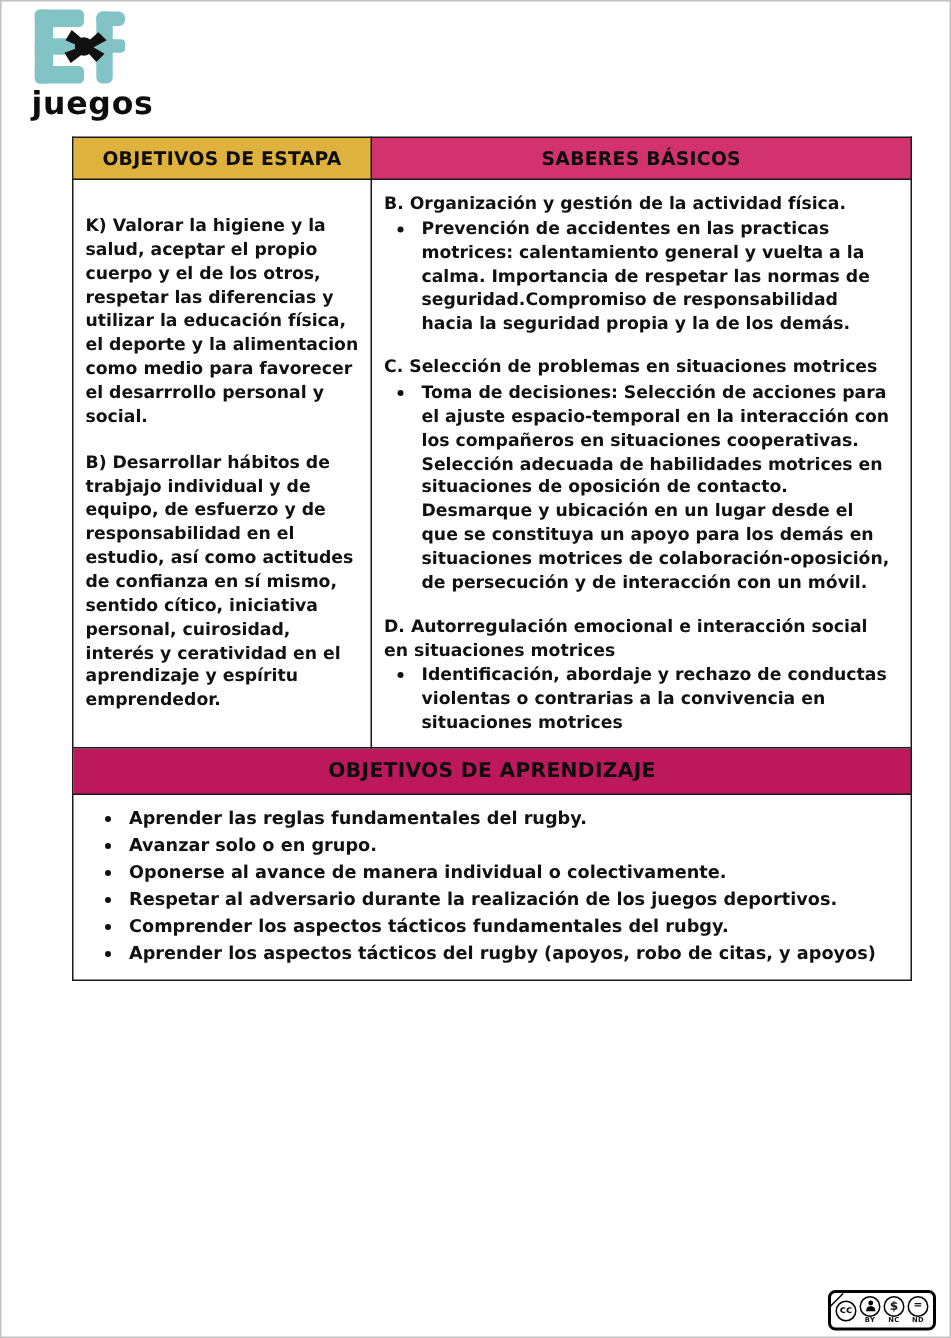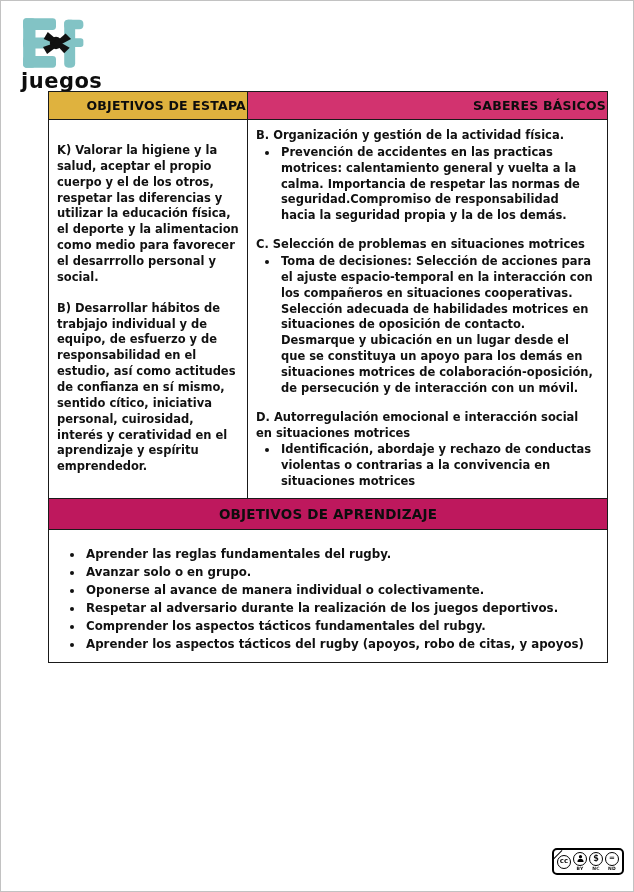--- a/index.html
+++ b/index.html
@@ -7,38 +7,38 @@
     position:relative;
     width:634px;height:892px;
     background:#ffffff;
     border:1px solid #c2c2c2;
     box-sizing:border-box;
     font-family:"DejaVu Sans","Liberation Sans",sans-serif;
     color:#111;
     overflow:hidden;
   }
   
-  .logo{position:absolute;left:20px;top:16px;width:110px;}
+  .logo{position:absolute;left:20px;top:4px;width:110px;}
   .logo-icon{display:block;width:70px;height:52px;}
   .logo-text{
     font-size:21px;font-weight:800;letter-spacing:0.5px;
     color:#0d0d0d;line-height:1;margin-top:2px;
     font-family:"DejaVu Sans","Liberation Sans",sans-serif;
   }
   
   .doc-table{
     position:absolute;left:47px;top:90px;
     width:560px;border-collapse:collapse;table-layout:fixed;
   }
   .doc-table th,.doc-table td{
     border:1px solid #1a1a1a;box-sizing:border-box;
   }
   .col-etapa{width:199px;}
   th.hdr{
-    height:28px;text-align:right;vertical-align:middle;
+    height:28px;text-align:center;vertical-align:middle;
     font-size:12.5px;font-weight:800;letter-spacing:0.2px;color:#0d0d0d;
   }
   .etapa-cell{
     height:312px;padding:8px 8px;vertical-align:middle;
   }
   .etapa-cell p{
     margin:0 0 15px 0;font-size:11.5px;font-weight:700;line-height:1.38;
   }
   .etapa-cell p:last-child{margin-bottom:0;}
   .saberes-cell{vertical-align:top;padding:8px 10px 8px 8px;}
@@ -48,28 +48,28 @@
   .section{margin-bottom:13px;}
   .section:last-child{margin-bottom:0;}
   .section ul{margin:1px 0 0 0;padding-left:23px;}
   .section li{
     font-size:11.5px;font-weight:700;line-height:1.38;padding-left:2px;
   }
   td.green-hdr{
     height:31px;text-align:center;vertical-align:middle;
     font-size:13.5px;font-weight:800;letter-spacing:0.2px;color:#0d0d0d;
   }
-  td.aprendizaje-cell{height:117px;vertical-align:top;padding:16px 10px 8px 8px;}
+  td.aprendizaje-cell{height:117px;vertical-align:top;padding:7px 10px 8px 8px;}
   .aprendizaje-cell ul{margin:0;padding-left:27px;}
   .aprendizaje-cell li{
     font-size:11.8px;font-weight:700;line-height:1.52;padding-left:2px;
   }
   
   .cc-badge{
-    position:absolute;right:9px;bottom:16px;
+    position:absolute;right:9px;bottom:4px;
     width:72px;height:27px;
     border:2px solid #000;border-radius:5px;background:#fff;
     display:flex;align-items:center;justify-content:space-evenly;
     box-sizing:border-box;padding:0 1px;
   }
   .cc-unit{display:flex;flex-direction:column;align-items:center;line-height:1;}
   .cc-circ{
     width:14px;height:14px;border:1.6px solid #000;border-radius:50%;
     display:flex;align-items:center;justify-content:center;
     font-size:7px;font-weight:800;box-sizing:border-box;background:#fff;

